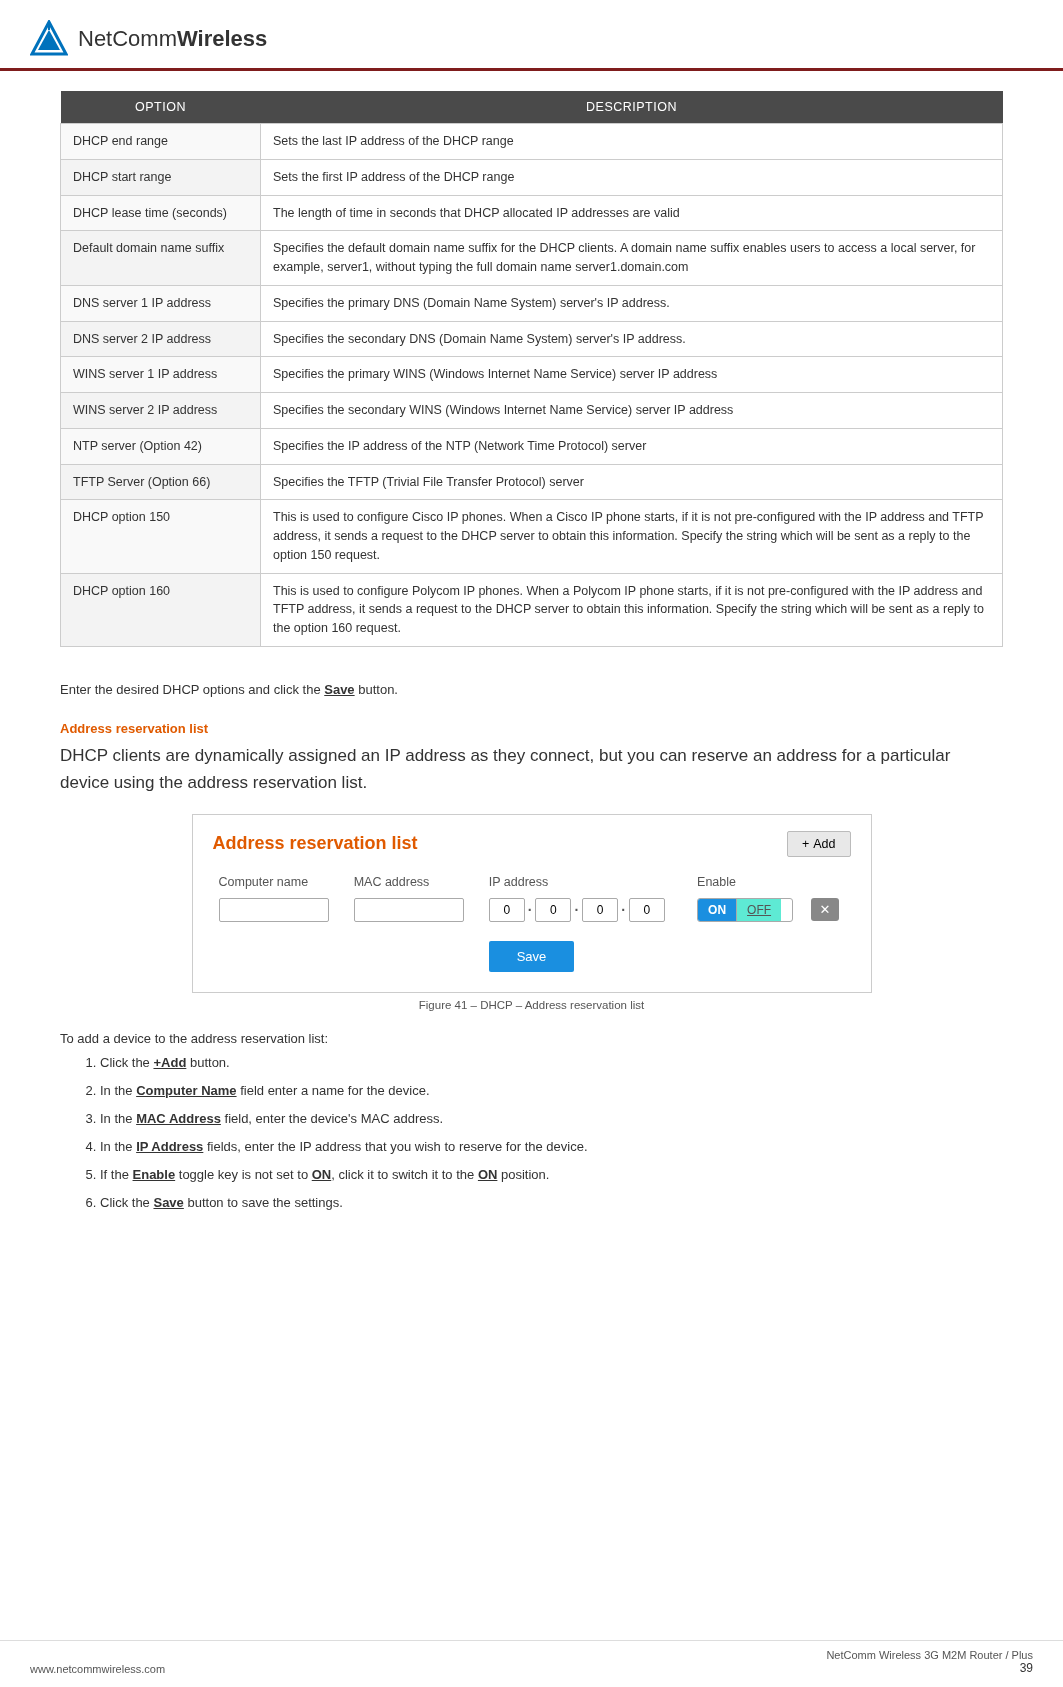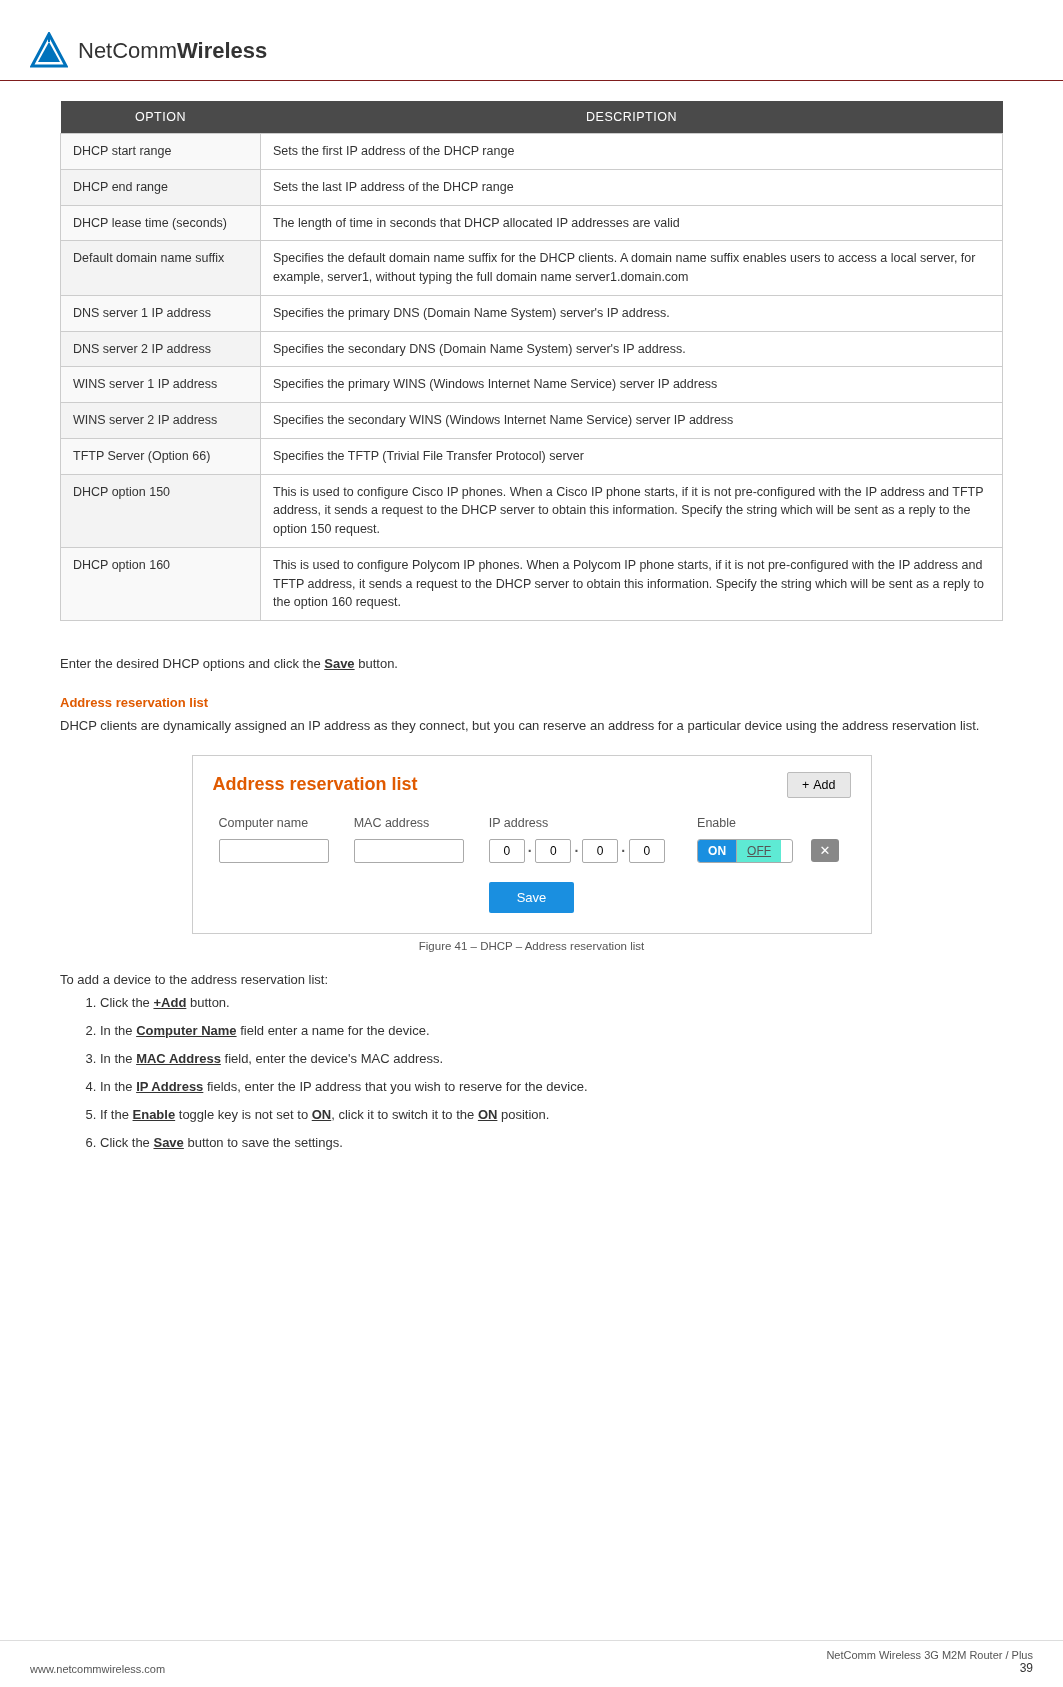--- a/index.html
+++ b/index.html
@@ -9,22 +9,22 @@
       color: #333;
       background: #fff;
       width: 1063px;
       min-height: 1687px;
       padding: 0;
     }
 
     
     .header {
       display: flex;
-      padding: 32px 30px 10px 30px;
-      border-bottom: 1px solid #7f1d1d;
+      padding: 20px 30px 10px 30px;
+      border-bottom: 3px solid #7f1d1d;
     }
     .logo-icon {
       width: 38px;
       height: 38px;
       margin-right: 10px;
     }
 
     
     .main-content {
       padding: 20px 60px 30px 60px;
@@ -73,21 +73,21 @@
 
     
     .section-heading {
       color: #e05a00;
       font-size: 13px;
       font-weight: bold;
       margin-bottom: 6px;
       margin-top: 20px;
     }
     .section-desc {
-      font-size: 13px;
+      font-size: 17px;
       line-height: 1.6;
       margin-bottom: 18px;
     }
 
     
     .reservation-panel-wrapper {
       display: flex;
       justify-content: center;
       margin: 10px 0 6px 0;
     }
@@ -304,28 +304,28 @@
 
   <table class="options-table">
     <thead>
       <tr>
         <th>OPTION</th>
         <th>DESCRIPTION</th>
       </tr>
     </thead>
     <tbody id="options-tbody">
     <tr>
+          <td>DHCP end range</td>
+          <td>Sets the last IP address of the DHCP range</td>
+        </tr>
+        <tr>
           <td>DHCP start range</td>
           <td>Sets the first IP address of the DHCP range</td>
         </tr>
         <tr>
-          <td>DHCP end range</td>
-          <td>Sets the last IP address of the DHCP range</td>
-        </tr>
-        <tr>
           <td>DHCP lease time (seconds)</td>
           <td>The length of time in seconds that DHCP allocated IP addresses are valid</td>
         </tr>
         <tr>
           <td>Default domain name suffix</td>
           <td>Specifies the default domain name suffix for the DHCP clients. A domain name suffix enables users to access a local server, for example, server1, without typing the full domain name server1.domain.com</td>
         </tr>
         <tr>
           <td>DNS server 1 IP address</td>
           <td>Specifies the primary DNS (Domain Name System) server's IP address.</td>
@@ -334,20 +334,24 @@
           <td>DNS server 2 IP address</td>
           <td>Specifies the secondary DNS (Domain Name System) server's IP address.</td>
         </tr>
         <tr>
           <td>WINS server 1 IP address</td>
           <td>Specifies the primary WINS (Windows Internet Name Service) server IP address</td>
         </tr>
         <tr>
           <td>WINS server 2 IP address</td>
           <td>Specifies the secondary WINS (Windows Internet Name Service) server IP address</td>
+        </tr>
+        <tr>
+          <td>NTP server (Option 42)</td>
+          <td>Specifies the IP address of the NTP (Network Time Protocol) server</td>
         </tr>
         <tr>
           <td>TFTP Server (Option 66)</td>
           <td>Specifies the TFTP (Trivial File Transfer Protocol) server</td>
         </tr>
         <tr>
           <td>DHCP option 150</td>
           <td>This is used to configure Cisco IP phones. When a Cisco IP phone starts, if it is not pre-configured with the IP address and TFTP address, it sends a request to the DHCP server to obtain this information. Specify the string which will be sent as a reply to the option 150 request.</td>
         </tr>
         <tr>

